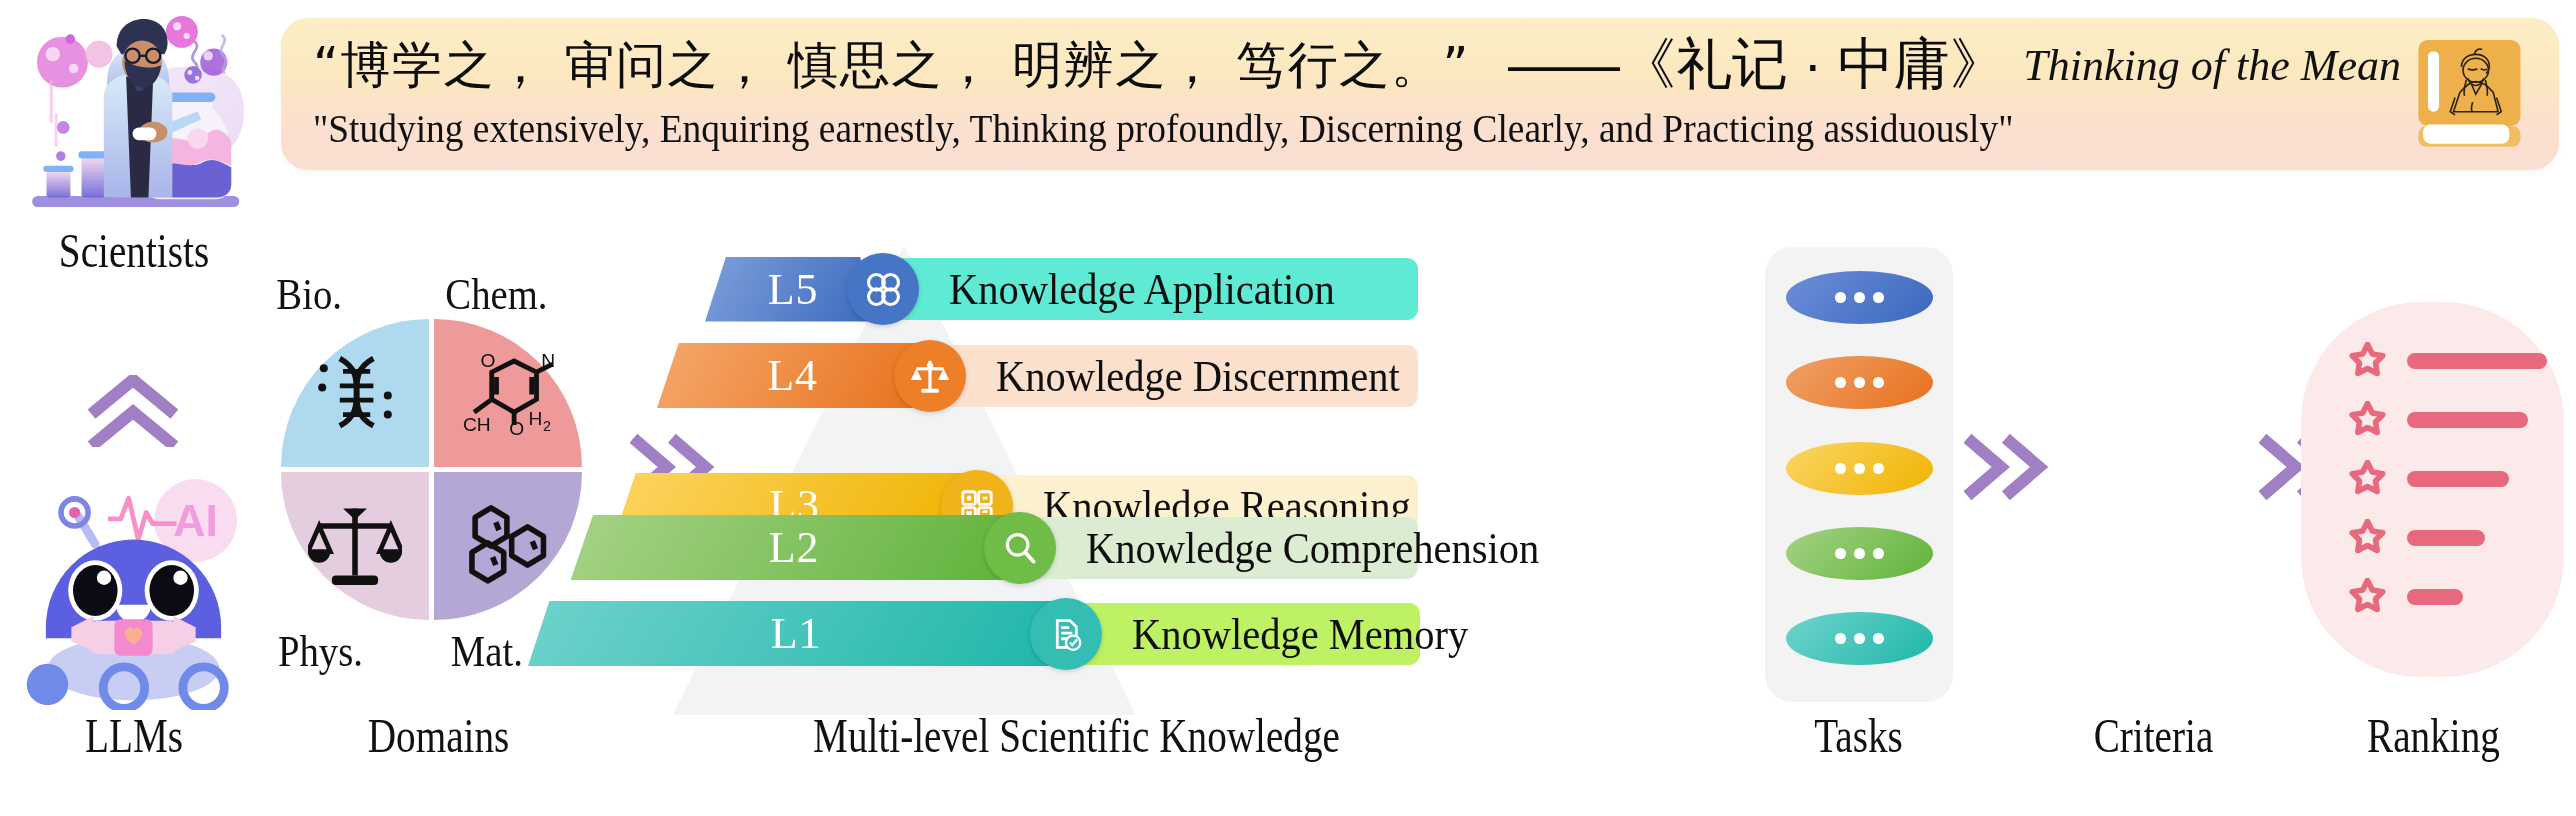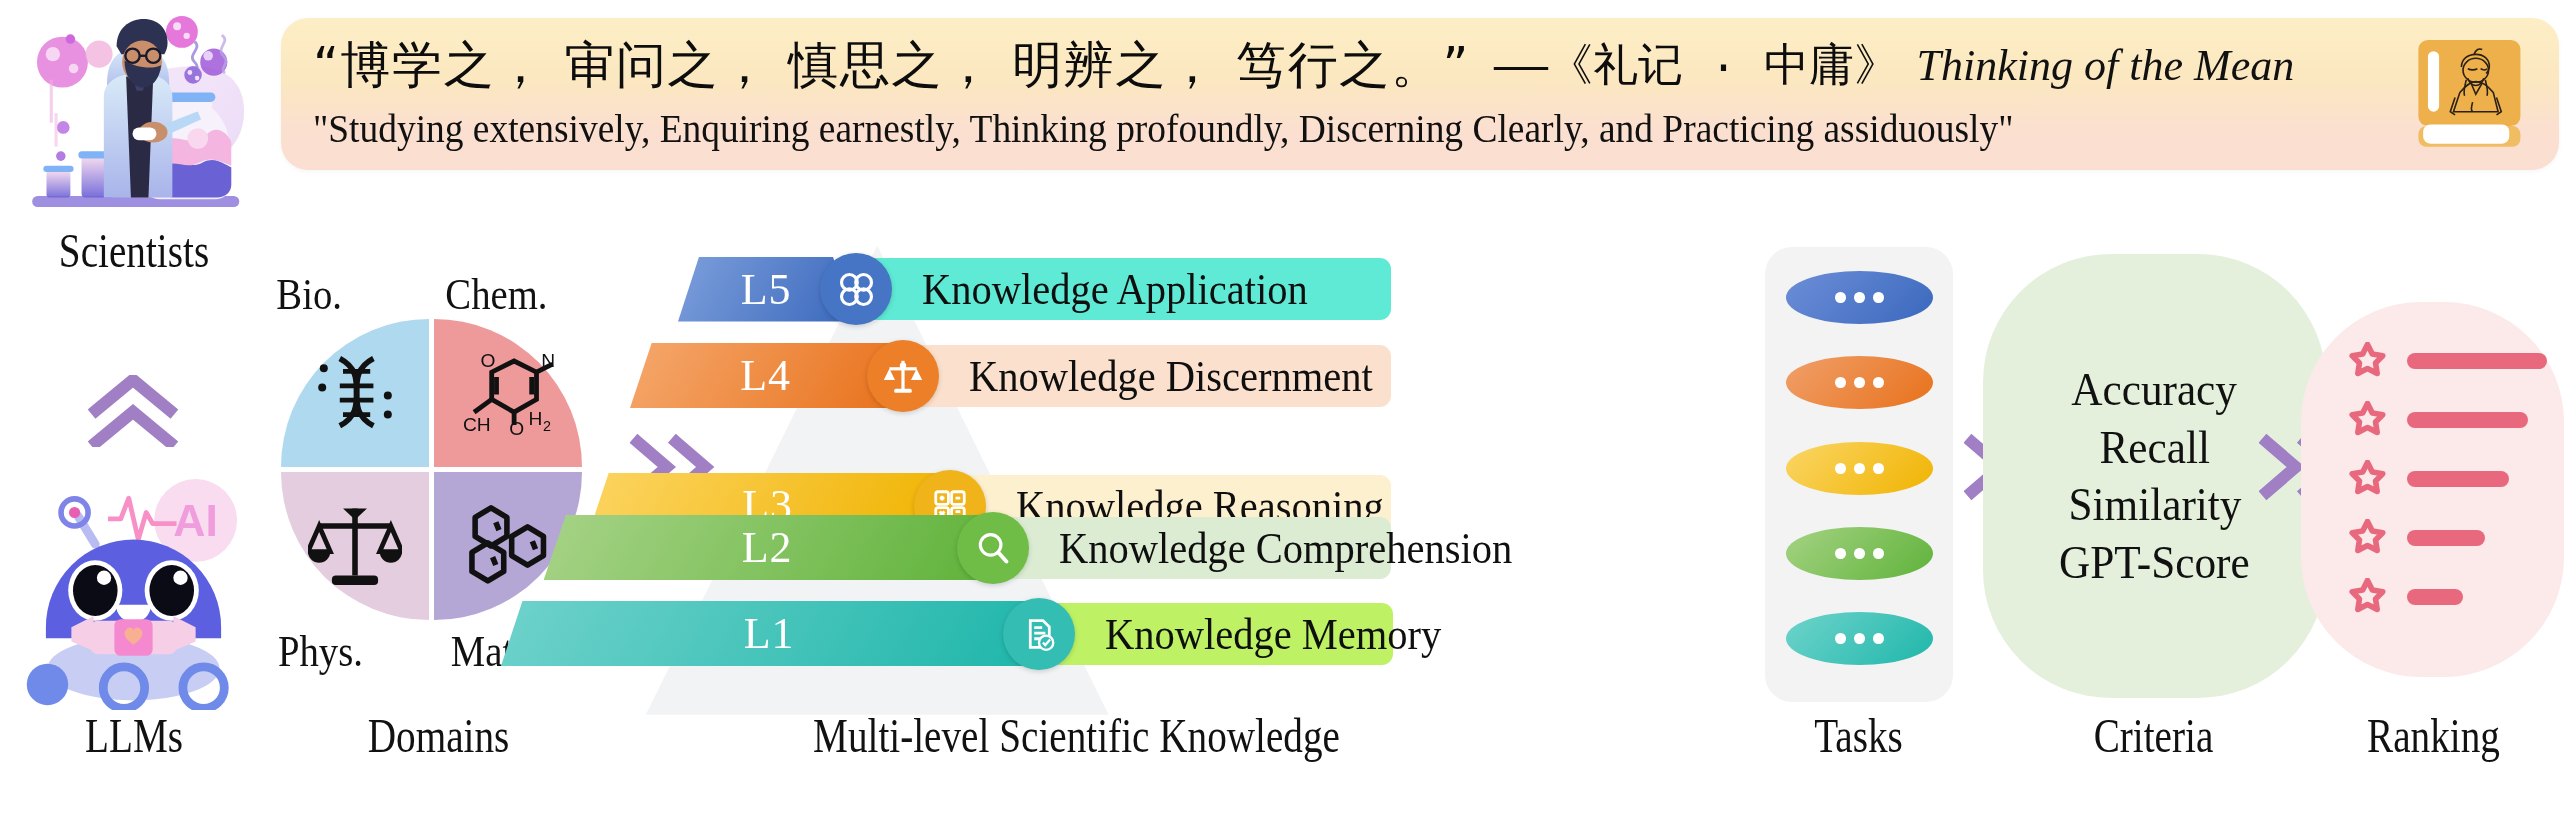--- a/index.html
+++ b/index.html
@@ -14,22 +14,22 @@
            transform:scaleX(.80);transform-origin:center;}
 
   
   #banner{left:281px;top:17.6px;width:2278px;height:152px;border-radius:27px;
           background:linear-gradient(180deg,#fdeec6 0%,#fbe7c0 42%,#fbe0d0 72%,#fadfd2 100%);
           box-shadow:0 1.6px 4px rgba(0,0,0,.04);}
   #quote-line{position:absolute;left:32px;top:11.2px;width:2042px;height:73px;
               display:flex;align-items:center;white-space:nowrap;}
   #quote-cn{font-size:50px;color:#0d0d0d;letter-spacing:1.6px;
             font-family:"DejaVu Sans","Liberation Sans",sans-serif;font-weight:400;}
-  #quote-src{font-size:45px;color:#0d0d0d;margin-left:24px;
-             font-family:Liberation Mono, monospace;}
+  #quote-src{font-size:56px;color:#0d0d0d;margin-left:38px;
+             font-family:Liberation Sans, sans-serif;}
   #quote-src-en{font-size:44px;color:#111;margin-left:17.6px;font-style:italic;
                 font-family:"Liberation Serif","DejaVu Serif",serif;}
   #quote-en{position:absolute;left:32px;top:86px;width:2042px;height:49px;
             display:flex;align-items:center;font-size:39px;color:#111;
             white-space:nowrap;transform:scaleX(.96);transform-origin:left center;}
 
   
   #book-icon{position:absolute;right:29px;top:17.6px;width:118px;height:120px;}
 
   
@@ -55,21 +55,21 @@
            transform:scaleX(.86);}
   #dom-bio {left:-9.6px; top:-51px;}
   #dom-chem{left:156px; top:-51px;}
   #dom-phys{left:-9.6px; top:306px;}
   #dom-mat {left:164px; top:306px;}
   #domains-label{left:239px;top:707px;width:399px;}
 
   #arrow-dom{left:630px;top:431px;width:96px;height:72px;}
 
   
-  #pyr-wrap{left:558px;top:239px;width:1197px;height:479px;}
+  #pyr-wrap{left:585px;top:239px;width:1197px;height:479px;}
   .ghost-tri{position:absolute;left:0;top:0;width:806px;height:479px;}
   .lvl-row{position:absolute;height:65px;display:flex;align-items:center;}
   .lvl-tile{position:relative;height:65px;color:#fff;font-size:44px;
             display:flex;align-items:center;justify-content:center;
             font-family:"Liberation Serif","DejaVu Serif",serif;
             letter-spacing:0.8px;box-shadow:0 2.4px 5.6px rgba(0,0,0,.13);}
   .lvl-bar{position:relative;height:62px;border-radius:11.2px;display:flex;
            align-items:center;margin-left:-4.8px;}
   .lvl-badge{position:absolute;left:-29px;top:-4.8px;width:72px;height:72px;
              border-radius:50%;display:flex;align-items:center;
@@ -412,26 +412,20 @@
   </div>
   <div class="abs caption" id="tasks-label">Tasks</div>
 
   <div class="abs" id="arrow-tasks">
     <svg viewBox="0 0 120 90" width="96" height="72">
       <path d="M10 14 L46 45 L10 76" fill="none" stroke="#a07fc4" stroke-width="15" stroke-linecap="square"></path>
       <path d="M58 14 L94 45 L58 76" fill="none" stroke="#a07fc4" stroke-width="15" stroke-linecap="square"></path>
     </svg>
   </div>
 
-  <div class="abs" id="crit-wrap">
-    <div class="crit-item">Accuracy</div>
-    <div class="crit-item">Recall</div>
-    <div class="crit-item">Similarity</div>
-    <div class="crit-item">GPT-Score</div>
-  </div>
   <div class="abs caption" id="crit-label">Criteria</div>
 
   <div class="abs" id="arrow-rank">
     <svg viewBox="0 0 120 90" width="96" height="72">
       <path d="M10 14 L46 45 L10 76" fill="none" stroke="#a07fc4" stroke-width="15" stroke-linecap="square"></path>
       <path d="M58 14 L94 45 L58 76" fill="none" stroke="#a07fc4" stroke-width="15" stroke-linecap="square"></path>
     </svg>
   </div>
 
   <div class="abs" id="rank-wrap">

